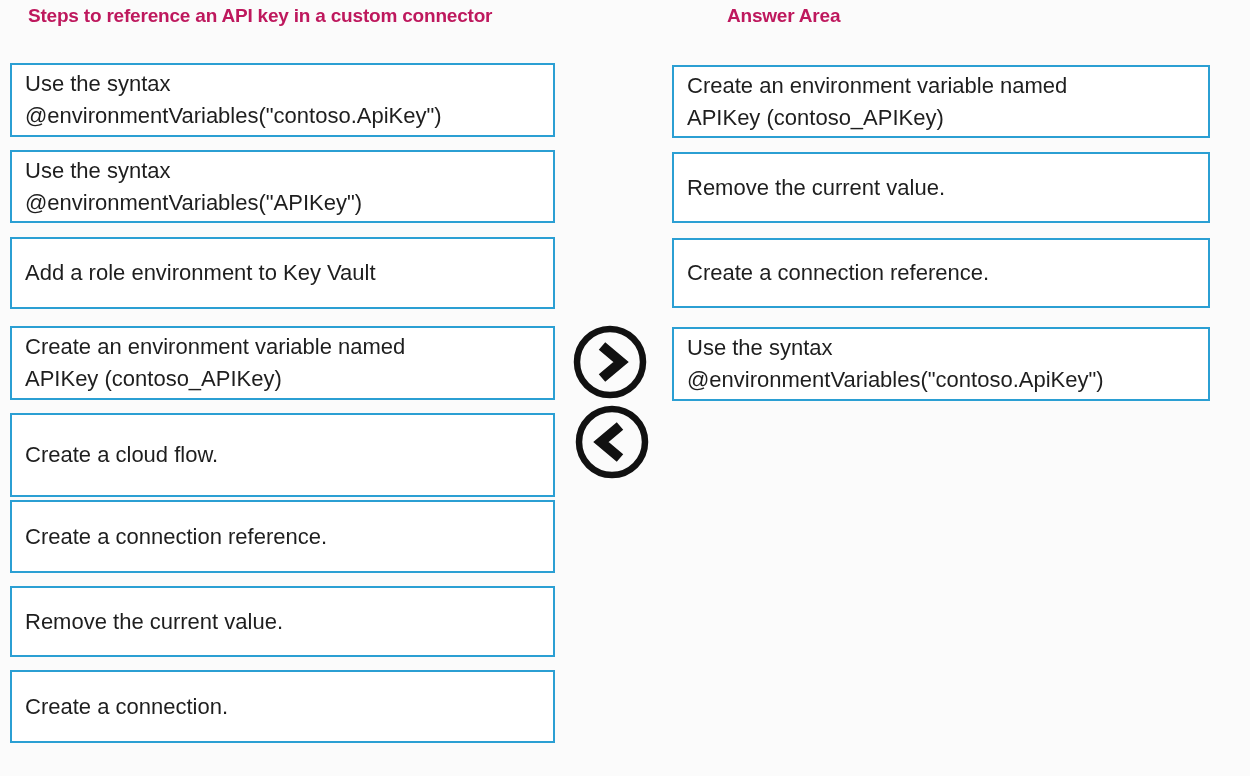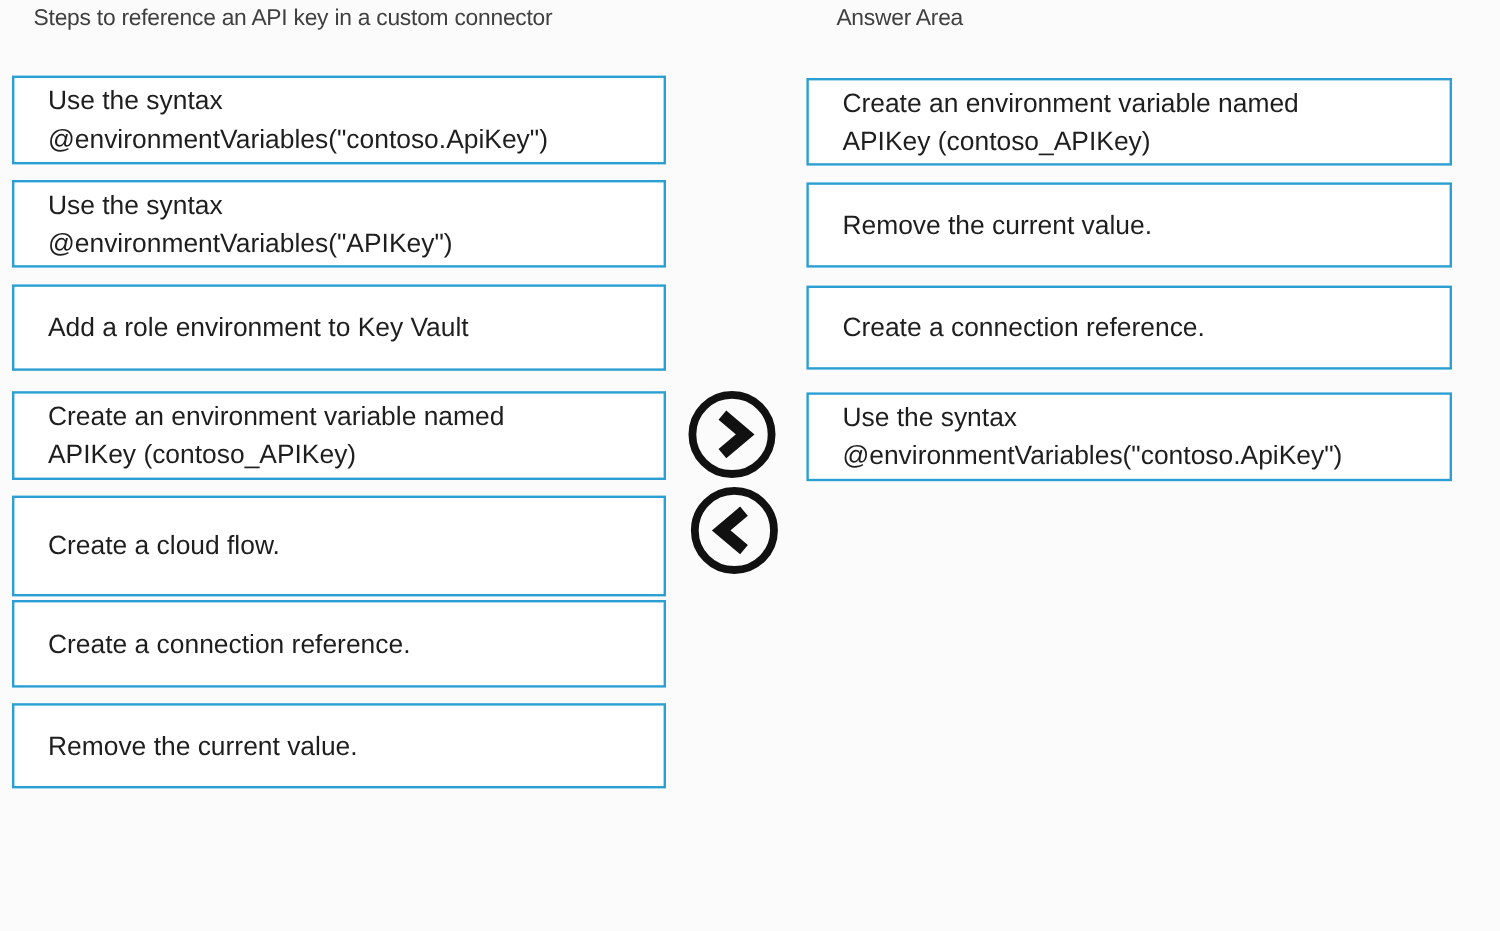--- a/index.html
+++ b/index.html
@@ -12,35 +12,35 @@
     position: relative;
     width: 1250px;
     height: 776px;
     background: #fbfbfb;
     overflow: hidden;
   }
   .col-title {
     position: absolute;
     top: 4px;
     font-size: 19px;
-    font-weight: normal;
+    font-weight: bold;
     line-height: 24px;
-    color: #404040;
+    color: #be185d;
     white-space: nowrap;
     letter-spacing: -0.2px;
   }
   .card {
     position: absolute;
     background: #ffffff;
     border: 2px solid #2b9fd3;
     box-sizing: border-box;
     display: flex;
     flex-direction: column;
     justify-content: center;
-    padding: 4px 10px 4px 28px;
+    padding: 4px 10px 4px 13px;
     font-size: 22px;
     line-height: 32px;
     color: #1e1e1e;
     cursor: default;
     overflow: hidden;
   }
   .card .line { white-space: nowrap; }
   .arrow-btn {
     position: absolute;
     width: 76px;
@@ -52,21 +52,21 @@
     cursor: pointer;
   }
   .arrow-btn svg { display: block; width: 76px; height: 76px; }
 </style>
 </head>
 <body>
 
 <div class="stage">
 
   <div class="col-title" style="left:28px;">Steps to reference an API key in a custom connector</div>
-  <div class="col-title" style="left:697px;">Answer Area</div>
+  <div class="col-title" style="left:727px;">Answer Area</div>
 
   <div class="card" style="left:10px; top:63px;  width:545px; height:74px;">
     <div class="line">Use the syntax</div>
     <div class="line">@environmentVariables("contoso.ApiKey")</div>
   </div>
 
   <div class="card" style="left:10px; top:150px; width:545px; height:73px;">
     <div class="line">Use the syntax</div>
     <div class="line">@environmentVariables("APIKey")</div>
   </div>
@@ -85,20 +85,23 @@
   </div>
 
   <div class="card" style="left:10px; top:500px; width:545px; height:73px;">
     <div class="line">Create a connection reference.</div>
   </div>
 
   <div class="card" style="left:10px; top:586px; width:545px; height:71px;">
     <div class="line">Remove the current value.</div>
   </div>
 
+  <div class="card" style="left:10px; top:670px; width:545px; height:73px;">
+    <div class="line">Create a connection.</div>
+  </div>
 
   <button class="arrow-btn" style="left:572px; top:324px;" type="button">
     <span>
       <svg viewBox="0 0 76 76" aria-hidden="true">
         <circle cx="38" cy="38" r="33" fill="none" stroke="#111" stroke-width="6.5"></circle>
         <path d="M30 22 L49 38 L30 54" fill="none" stroke="#111" stroke-width="10" stroke-linejoin="miter"></path>
       </svg>
     </span>
   </button>
 

